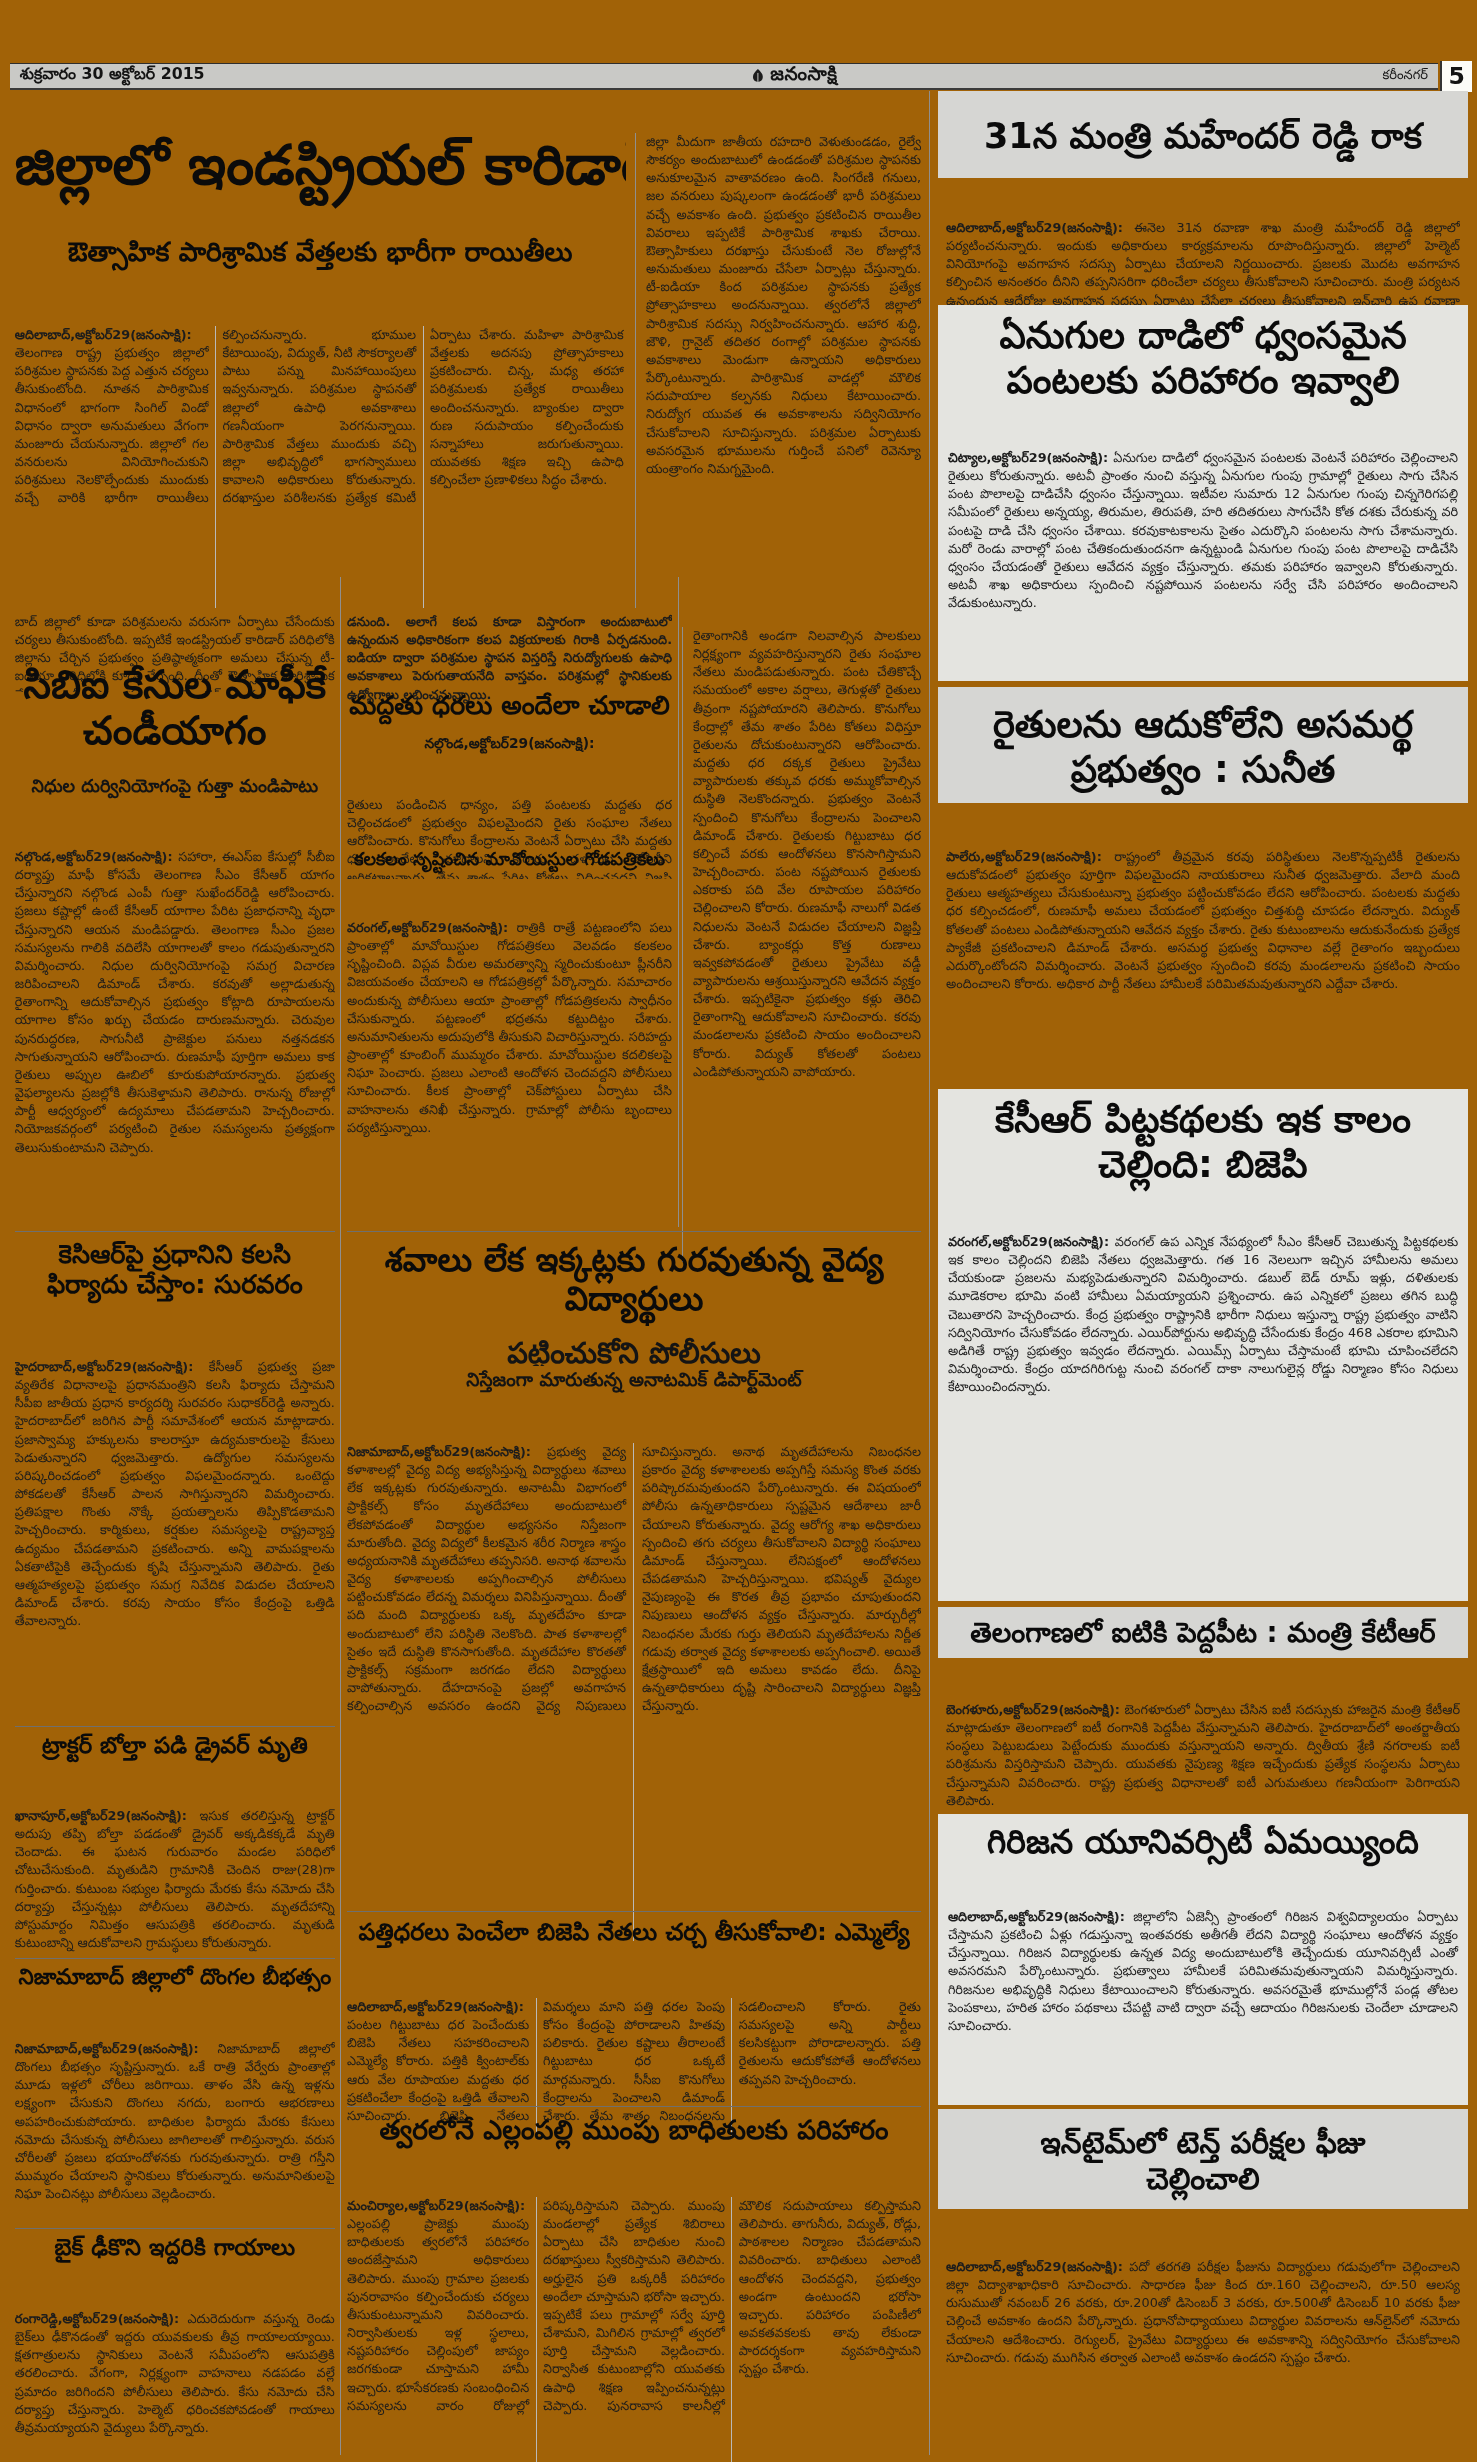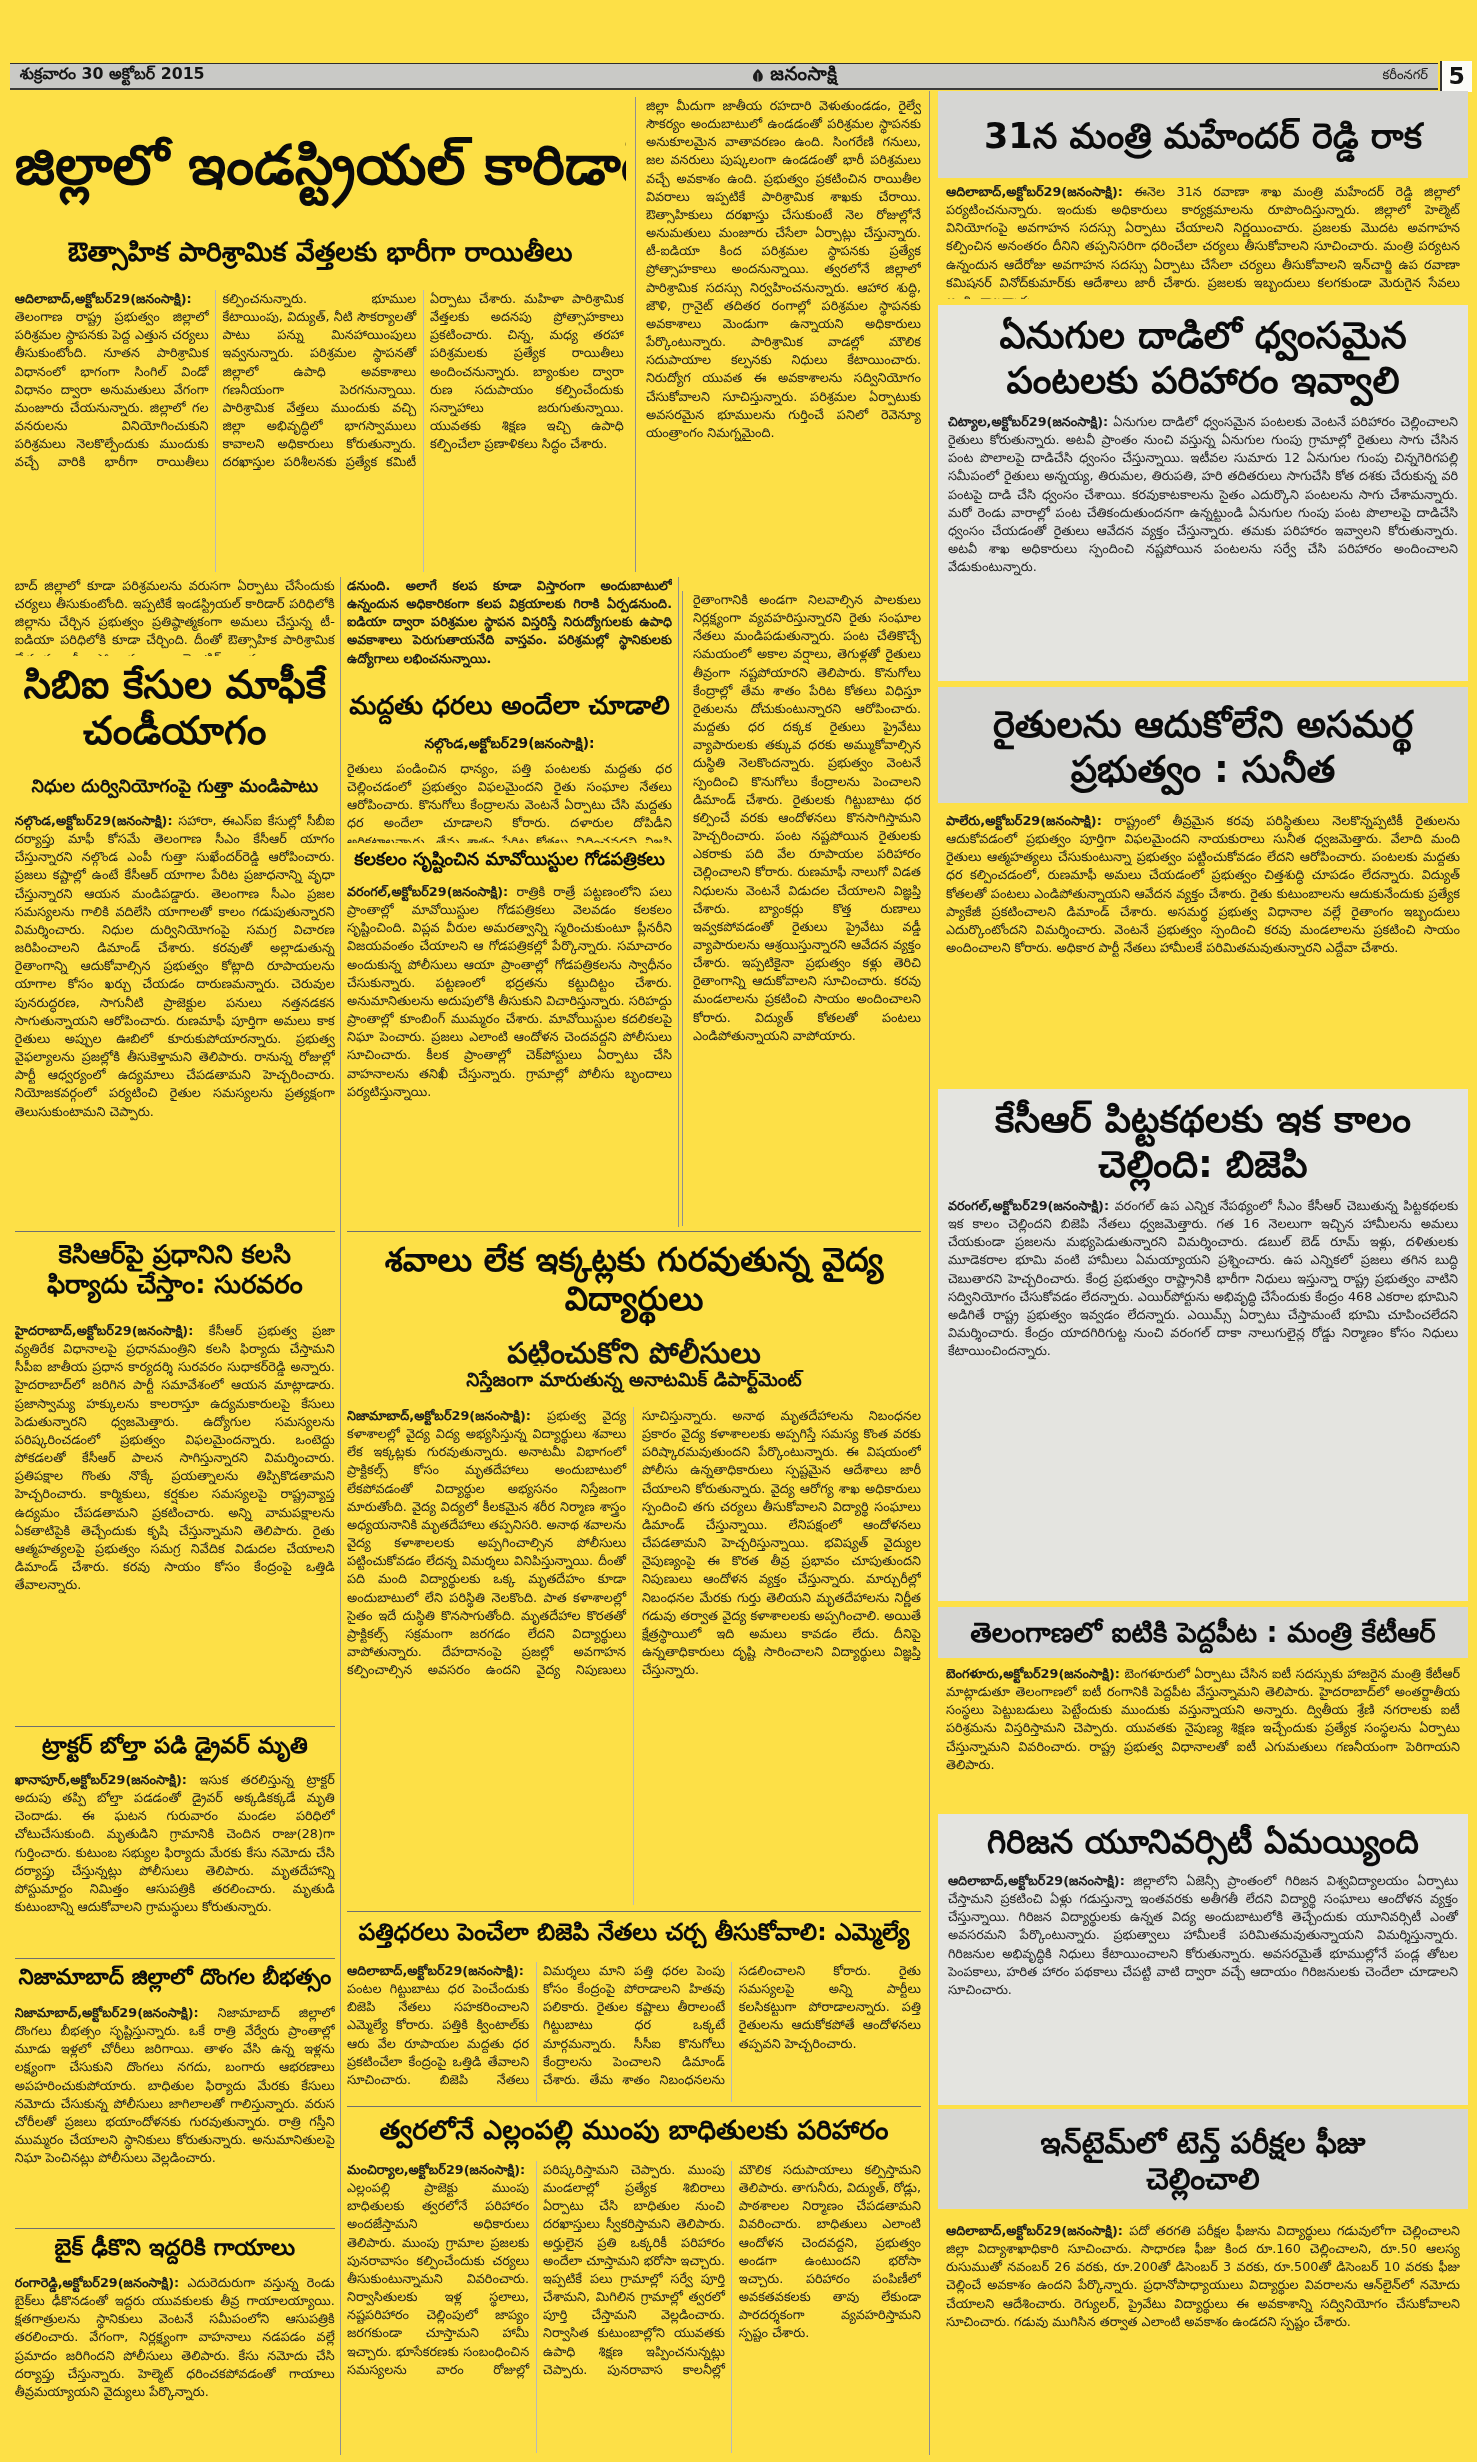--- a/index.html
+++ b/index.html
@@ -1,35 +1,35 @@
 <!DOCTYPE html>
 <html><head>
 <meta charset="utf-8">
 <style>
   html,body{margin:0;padding:0;background:#9a9a9a;}
-  #page{position:relative;width:1478px;height:2463px;background:#fde047;color:#141414;
+  #page{position:relative;width:1478px;height:2463px;background:#a16207;color:#141414;
         font-family:"DejaVu Sans","Liberation Sans",sans-serif;margin:0 auto;overflow:hidden;}
   .abs{position:absolute;overflow:hidden;}
   
   .topbar{left:9.9px;top:63px;width:1428px;height:26.6px;background:#c9c9c6;border-top:1px solid #2e2e2e;
           border-bottom:2px solid #3a3a3a;display:flex;align-items:center;justify-content:space-between;padding:0 9.9px;box-sizing:border-box;}
   .topbar .date{font-size:15.8px;font-weight:bold;}
   .masthead{display:flex;align-items:center;gap:4.9px;font-size:18.7px;font-weight:bold;letter-spacing:0.5px;}
   .edition{font-size:13px;font-weight:normal;}
   .pagenum{left:1440px;top:61px;width:29.6px;height:30.5px;background:#fcfcf8;border-left:2px solid #333;
            font-size:23.6px;font-weight:bold;display:flex;align-items:center;justify-content:center;}
   
   .vrule{position:absolute;width:0;border-left:1px solid #8f8f8f;}
   .hrule{position:absolute;height:0;border-top:1px solid #6f6f6f;}
   
   .headline{font-weight:bold;text-align:center;line-height:1.18;color:#0b0b0b;}
   .nowrap{white-space:nowrap;}
   .subhead{font-weight:bold;text-align:center;line-height:1.2;}
   .dl{font-weight:bold;}
-  .bt{font-size:12.8px;line-height:1.42;text-align:justify;color:#1c1c1c;}
+  .bt{font-size:12.8px;line-height:1.42;text-align:justify;color:#1c1c1c;margin-top:36px;}
   .c3{column-count:3;column-gap:13.8px;column-rule:1px solid #b9b9b9;}
   .c2{column-count:2;column-gap:15.8px;column-rule:1px solid #b9b9b9;}
   .dateline-center{font-weight:bold;text-align:center;font-size:13.8px;}
   .bl{border-left:1px solid #8f8f8f;padding-left:9.9px;box-sizing:border-box;}
   
   .graybox{background:#d6d6d3;display:flex;align-items:center;justify-content:center;text-align:center;}
   .graypanel{background:#e4e4e0;}
   .rc-head{font-weight:bold;text-align:center;line-height:1.22;color:#0b0b0b;padding:7.9px 5.9px 3.9px 5.9px;}
   .rc-body{padding:5.9px 9.9px 7.9px 9.9px;}
 </style>

